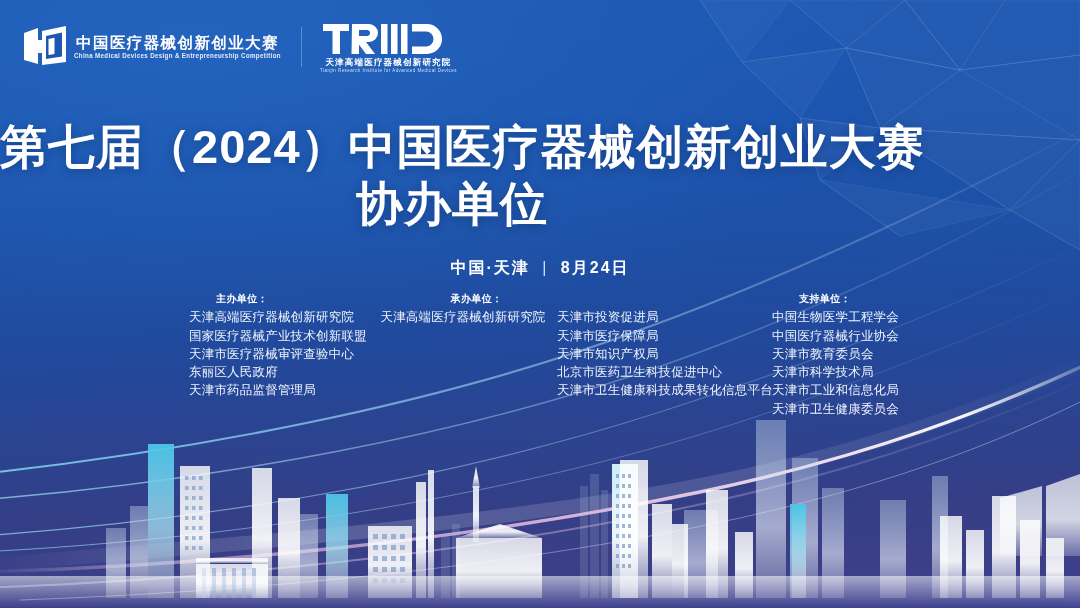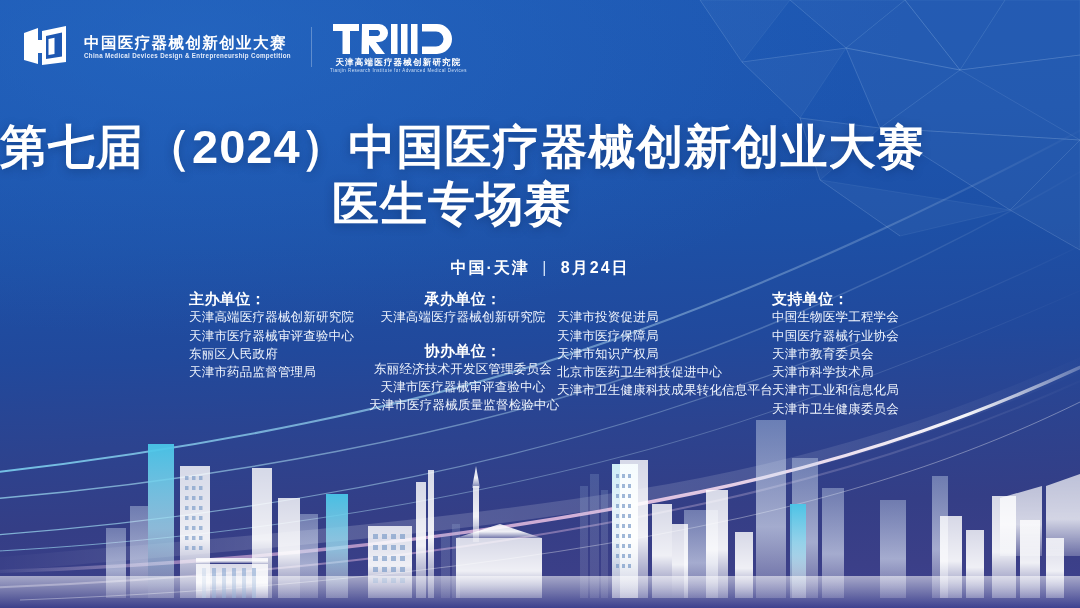--- a/index.html
+++ b/index.html
@@ -24,21 +24,21 @@
   }
   
   .poly{position:absolute;inset:0;pointer-events:none;}
   
   .streaks{position:absolute;inset:0;pointer-events:none;}
   
   .skyline{position:absolute;left:0;bottom:0;width:1080px;height:230px;pointer-events:none;}
 
   
   .header{position:absolute;left:22px;top:22px;display:flex;align-items:center;gap:0;}
-  .logo-block{display:flex;align-items:center;gap:16px;}
+  .logo-block{display:flex;align-items:center;gap:6px;text-align:center;}
   .door-icon{width:46px;height:46px;flex:0 0 auto;}
   .logo-text{display:flex;flex-direction:column;justify-content:center;gap:2px;}
   .logo-cn{
     font-size:15.5px;font-weight:700;color:#ffffff;letter-spacing:1.4px;
     line-height:1.05;white-space:nowrap;
   }
   .logo-en{
     font-size:6.2px;color:#e6eefb;letter-spacing:0.35px;white-space:nowrap;
     line-height:1.05;font-weight:600;transform:scaleY(1.05);
   }
@@ -85,22 +85,22 @@
     display:flex;align-items:flex-start;
   }
   .col{display:flex;flex-direction:column;}
   .col-a{width:180px;}
   .col-b{width:188px;text-align:center;}
   .col-c{width:135px;}
   .col-d{width:215px;}
   .grp{display:flex;flex-direction:column;}
   .grp + .grp{margin-top:15px;}
   .grp-head{
-    font-size:15px;font-weight:700;color:#ffffff;letter-spacing:0.4px;
-    line-height:18.3px;white-space:nowrap;
+    font-size:10px;font-weight:700;color:#ffffff;letter-spacing:0.4px;
+    line-height:18.3px;white-space:nowrap;margin-left:27px;
   }
   .org-item{
     font-size:12.5px;font-weight:400;color:#f0f5fd;letter-spacing:0.2px;
     line-height:18.3px;white-space:nowrap;
   }
   .col-d .org-item:first-child{margin-top:18.3px;}
 </style>
 </head>
 <body>
 
@@ -422,51 +422,46 @@
         </g>
       </svg>
       <div class="trimd-cn">天津高端医疗器械创新研究院</div>
       <div class="trimd-en">Tianjin Research Institute for Advanced Medical Devices</div>
     </div>
 
   </div>
 
   <div class="title-wrap">
     <div class="title-line1">第七届（2024）中国医疗器械创新创业大赛</div>
-    <div class="title-line2">医生专场赛</div>
+    <div class="title-line2">协办单位</div>
   </div>
 
   <div class="subtitle">
     <span>中国·天津</span>
     <span class="sep">|</span>
     <span>8月24日</span>
   </div>
 
   <div class="orgs">
 
     <div class="col col-a">
       <div class="grp">
         <div class="grp-head">主办单位：</div>
         <div class="org-item">天津高端医疗器械创新研究院</div>
+        <div class="org-item">国家医疗器械产业技术创新联盟</div>
         <div class="org-item">天津市医疗器械审评查验中心</div>
         <div class="org-item">东丽区人民政府</div>
         <div class="org-item">天津市药品监督管理局</div>
       </div>
     </div>
 
     <div class="col col-b">
       <div class="grp">
         <div class="grp-head">承办单位：</div>
         <div class="org-item">天津高端医疗器械创新研究院</div>
-      </div>
-      <div class="grp">
-        <div class="grp-head">协办单位：</div>
-        <div class="org-item">东丽经济技术开发区管理委员会</div>
-        <div class="org-item">天津市医疗器械审评查验中心</div>
-        <div class="org-item">天津市医疗器械质量监督检验中心</div>
       </div>
     </div>
 
     <div class="col col-d">
       <div class="grp">
         <div class="org-item">天津市投资促进局</div>
         <div class="org-item">天津市医疗保障局</div>
         <div class="org-item">天津市知识产权局</div>
         <div class="org-item">北京市医药卫生科技促进中心</div>
         <div class="org-item">天津市卫生健康科技成果转化信息平台</div>

